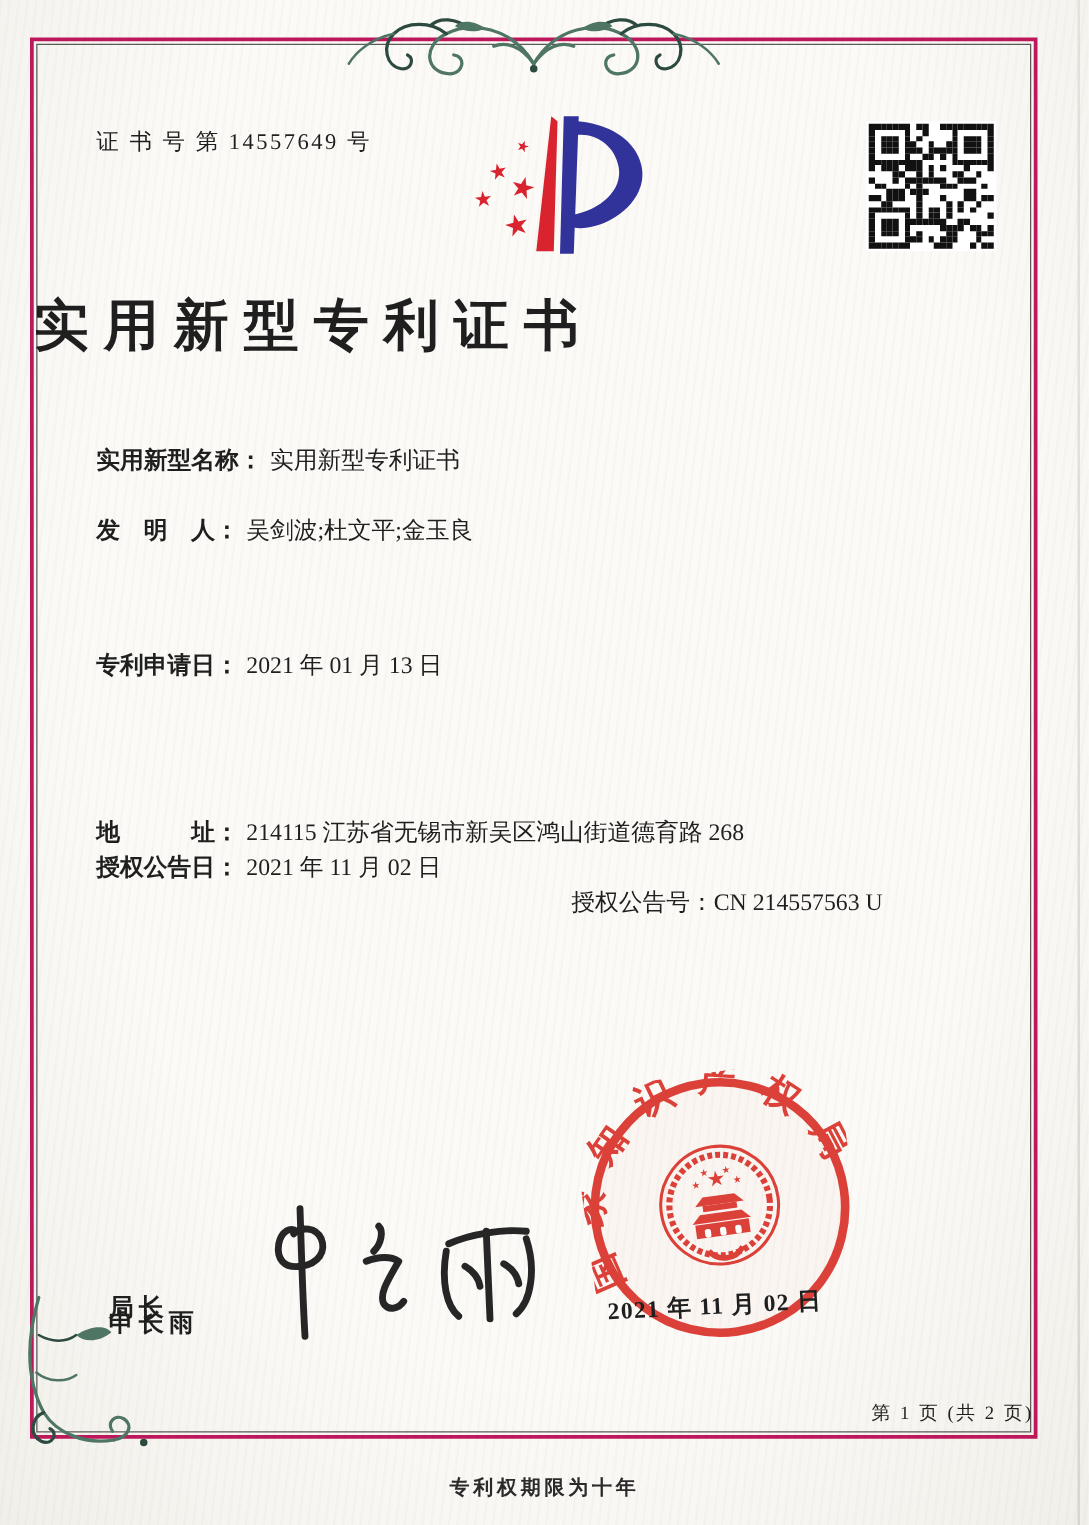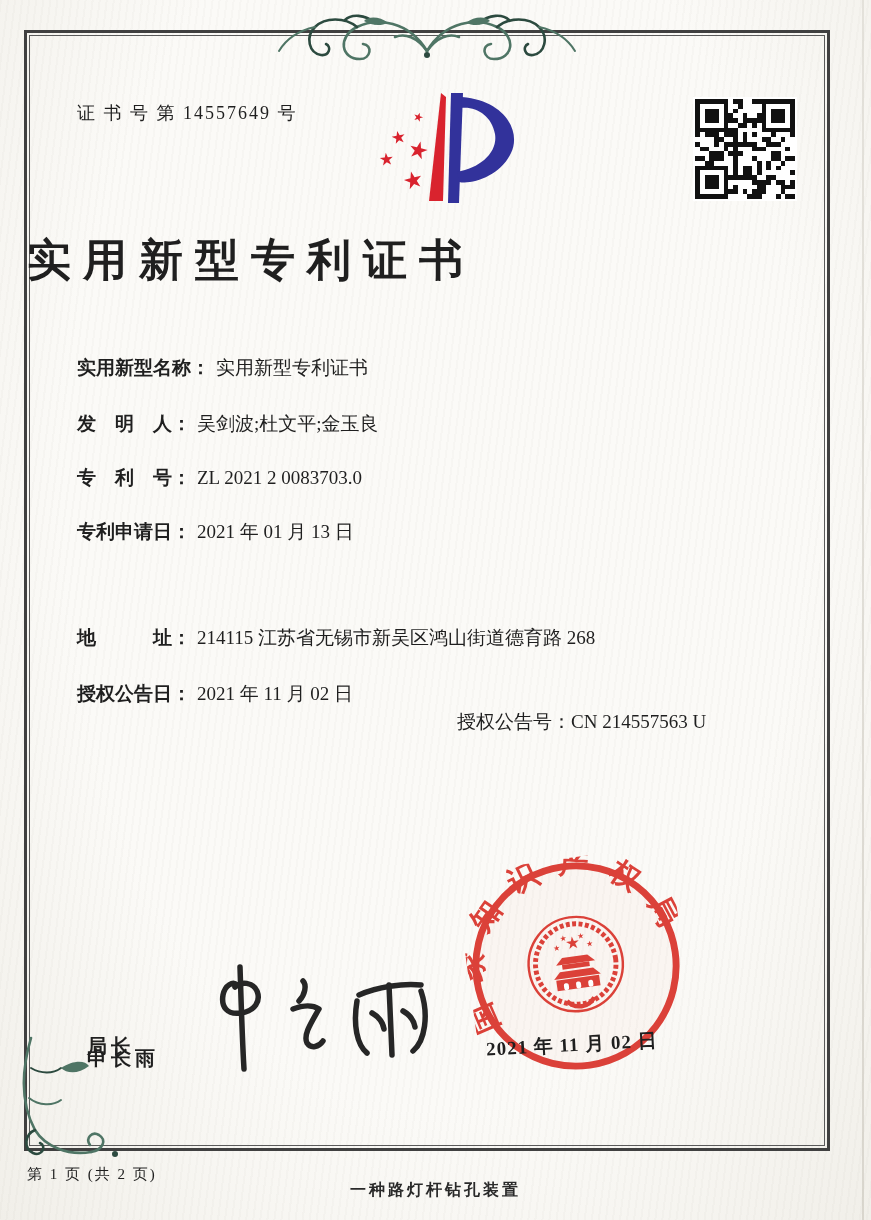--- a/index.html
+++ b/index.html
@@ -6,21 +6,21 @@
   body{
     width:871px;height:1220px;position:relative;overflow:hidden;
     background:
       repeating-linear-gradient(97deg, rgba(120,115,100,0.03) 0 2px, rgba(0,0,0,0) 2px 7px),
       radial-gradient(ellipse at 50% 40%, #fbfaf7 60%, #f1efe9 100%);
     font-family:"Liberation Serif","DejaVu Serif",serif;
     color:#1f1f1f;
   }
   .page-edge{position:absolute;top:0;right:7px;width:2px;height:100%;background:linear-gradient(#d8d5cd,#c9c5bb);opacity:.6;}
   
-  .frame{position:absolute;left:24px;top:30px;width:800px;height:1115px;border:3px solid #404040;}
+  .frame{position:absolute;left:24px;top:30px;width:800px;height:1115px;border:3px solid #be185d;}
   .frame-inner{position:absolute;inset:2px;border:1px solid #5a5a5a;}
   
   .orn-top{position:absolute;left:50%;top:-22px;transform:translateX(-50%);}
   .orn-bl{position:absolute;left:-12px;bottom:-14px;}
   
   .cert-no{position:absolute;left:50px;top:68px;font-size:18px;letter-spacing:2px;font-weight:500;}
   .logo{position:absolute;left:334px;top:54px;width:180px;height:134px;}
   .logo .star{position:absolute;color:#d9232e;line-height:1;}
   .qr{position:absolute;left:666px;top:64px;width:100px;height:100px;background:#fff;display:grid;grid-template-columns:repeat(21,1fr);grid-template-rows:repeat(21,1fr);padding:2px;}
   .qr div{background:transparent;}
@@ -36,21 +36,21 @@
   .paras{position:absolute;left:34px;top:672px;width:762px;font-size:17.5px;line-height:1.92;letter-spacing:.4px;text-align:justify;}
   .paras p{margin:0;text-indent:2em;}
   
   .sig-title{position:absolute;left:60px;top:968px;font-size:20px;font-weight:700;letter-spacing:4px;margin-top:32px;}
   .sig-name{position:absolute;left:60px;top:1012px;font-size:20px;font-weight:700;letter-spacing:4px;}
   .sig-hand{position:absolute;left:180px;top:918px;}
   
   .seal{position:absolute;left:468px;top:858px;width:216px;height:216px;transform:rotate(-8deg);opacity:.93;}
   .seal-date{position:absolute;left:486px;top:1032px;font-size:19px;font-weight:600;letter-spacing:1px;transform:rotate(-3deg);}
   
-  .pg{position:absolute;left:0;top:1132px;width:100%;text-align:left;font-size:15px;letter-spacing:2px;}
+  .pg{position:absolute;left:0;top:1088px;width:100%;text-align:right;font-size:15px;letter-spacing:2px;}
   .note{position:absolute;left:0;top:1180px;width:100%;text-align:center;font-size:16px;font-weight:600;letter-spacing:3px;color:#2a2a2a;}
 </style>
 </head>
 <body>
 
 <div class="page-edge"></div>
 
 <div class="frame">
   <div class="frame-inner"></div>
 
@@ -546,27 +546,24 @@
     </div>
 
   <div class="title">实用新型专利证书</div>
 
   <div class="row" style="top:322px">
     <span class="lbl">实用新型名称：</span><span class="val">实用新型专利证书</span>
   </div>
   <div class="row" style="top:378px">
     <span class="lbl">发　明　人：</span><span class="val">吴剑波;杜文平;金玉良</span>
   </div>
-  <div class="row" style="top:432px">
-    <span class="lbl">专　利　号：</span><span class="val">ZL 2021 2 0083703.0</span>
-  </div>
   <div class="row" style="top:486px">
     <span class="lbl">专利申请日：</span><span class="val">2021 年 01 月 13 日</span>
   </div>
-  <div class="row" style="top:592px">
+  <div class="row" style="top:620px">
     <span class="lbl">地　　　址：</span><span class="val">214115 江苏省无锡市新吴区鸿山街道德育路 268</span>
   </div>
   <div class="row" style="top:648px">
     <span class="lbl">授权公告日：</span><span class="val">2021 年 11 月 02 日</span>
   </div>
   <div class="row2" style="top:644px">
     <span class="lbl">授权公告号：</span><span class="val">CN 214557563 U</span>
   </div>
 
   <div class="paras">
@@ -615,13 +612,13 @@
       <rect x="28" y="64" width="44" height="11"></rect>
       <rect x="35" y="68" width="5" height="7" fill="#fff" rx="2"></rect>
       <rect x="47.5" y="68" width="5" height="7" fill="#fff" rx="2"></rect>
       <rect x="60" y="68" width="5" height="7" fill="#fff" rx="2"></rect>
     </g>
     <path d="M36,86 A17,17 0 0 0 64,86" fill="none" stroke="#d9342b" stroke-width="4.5"></path>
   </g>
 </svg>
 <div class="seal-date">2021 年 11 月 02 日</div>
 
-<div class="note">一种路灯杆钻孔装置</div>
+<div class="note">专利权期限为十年</div>
 
 </body></html>

